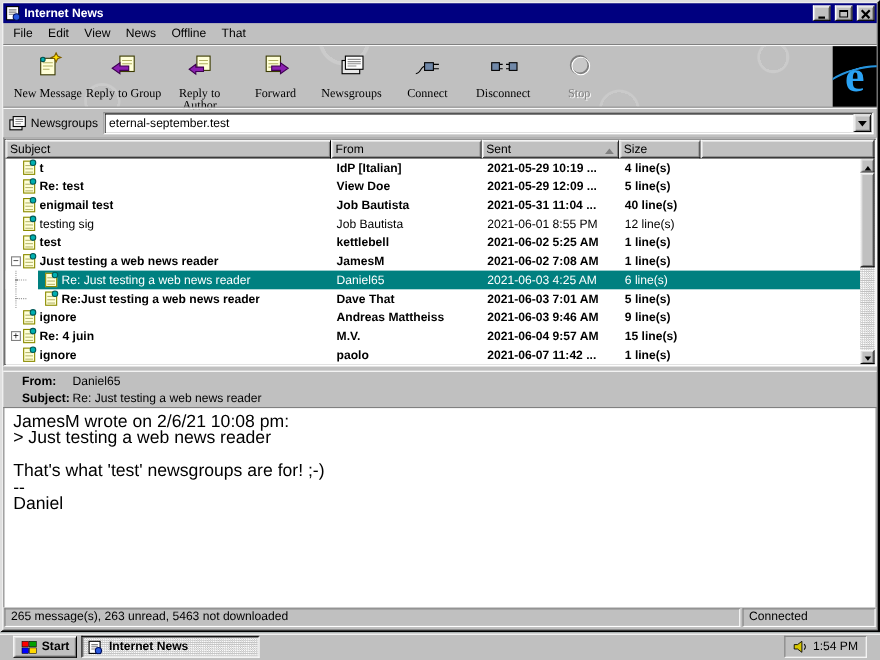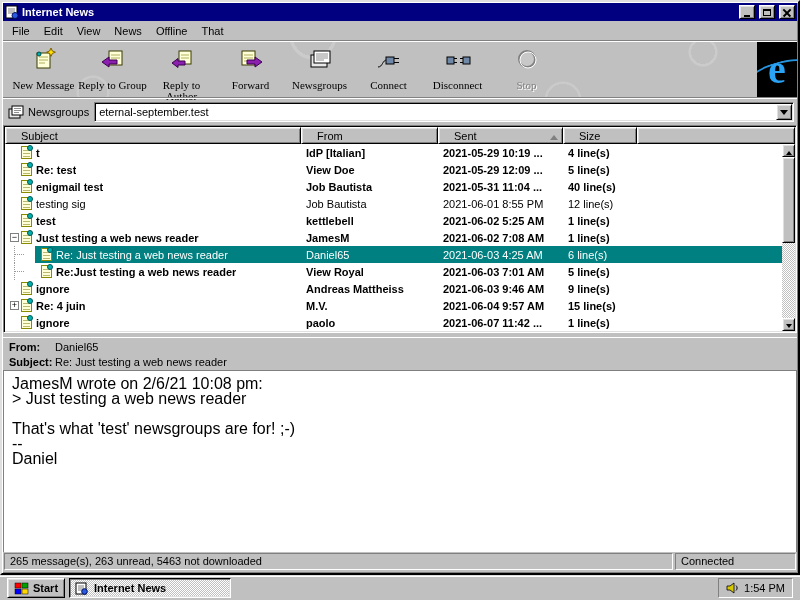--- a/index.html
+++ b/index.html
@@ -96,21 +96,21 @@
     font:11px "Liberation Sans", sans-serif;
   }
   .combo-btn { width:16px; height:16px; margin-right:1px; display:flex; align-items:flex-start; justify-content:center; }
   .tri-down { width:0; height:0; border:4px solid transparent; border-top:5px solid #000; margin-top:5px; }
   .tri-up-sm { width:0; height:0; border:4px solid transparent; border-bottom:5px solid #808080; margin-left:4px; }
 
   
   .lv { height:208px; flex:none; position:relative; background:#fff; }
   .lv-head { position:absolute; top:1px; left:1px; right:1px; height:17px; display:flex; z-index:2; }
   .col-h {
-    height:17px; display:flex; align-items:center; padding-left:15px;
+    height:17px; display:flex; align-items:center; padding-left:3px;
     background:#c0c0c0; border:1px solid; border-color:#fff #000 #000 #fff;
     box-shadow: inset 1px 1px 0 #dfdfdf, inset -1px -1px 0 #808080;
     overflow:hidden; white-space:nowrap;
   }
   .w-subj{width:296px;} .w-from{width:137px;} .w-sent{width:125px;} .w-size{width:74px;}
   .w-fill{flex:1;}
   .lv-rows { position:absolute; top:18px; left:1px; right:14px; bottom:1px; overflow:hidden; background:#fff; }
   .lrow { height:17px; display:flex; align-items:center; white-space:nowrap; }
   .lrow.unread { font-weight:bold; }
   .lrow.sel { background:linear-gradient(to right,#fff 30px,#008080 30px); color:#fff; }
@@ -148,34 +148,34 @@
   .sb-btn { position:absolute; left:0; width:13px; height:13px; display:flex; justify-content:center; }
   .sb-up{ top:0; } .sb-down{ bottom:0; }
   .sb-thumb { position:absolute; top:13px; left:0; width:13px; height:86px; }
   .tri-u { width:0;height:0;border:3px solid transparent;border-bottom:4px solid #000;margin-top:3px; }
   .tri-d { width:0;height:0;border:3px solid transparent;border-top:4px solid #000;margin-top:5px; }
 
   
   .splitter { height:4px; flex:none; background:#c0c0c0; }
   .pvhead { height:33px; flex:none; padding:2px 0 0 6px; border-top:1px solid #fff; }
   .ph-row { display:flex; line-height:15px; }
-  .ph-label { font-weight:bold; width:46px; flex:none; }
+  .ph-label { font-weight:bold; width:46px; flex:none;margin-left:11px; }
   .pvbody { flex:1; background:#fff; border:1px solid #808080; border-bottom:0; padding:5px 8px; overflow:hidden; }
   .pline { min-height:15px; line-height:15px; font-size:16px; white-space:pre; }
 
   
   .statusbar { height:20px; flex:none; display:flex; gap:2px; padding:1px 1px 0 1px; }
   .sp { height:17px; line-height:15px; padding-left:5px; overflow:hidden; white-space:nowrap; }
   .sp-msg { flex:1; } .sp-conn { width:121px; flex:none; }
 
   
   #taskbar {
     position:absolute; left:0; bottom:0; width:800px; height:25px;
     background:#c0c0c0; border-top:1px solid #dfdfdf; box-shadow:inset 0 1px 0 #fff;
-    display:flex; align-items:center; gap:4px; padding:0 7px;
+    display:flex; align-items:center; gap:4px; padding:0 12px;
   }
   .start-btn { height:20px; display:flex; align-items:center; gap:4px; padding:0 6px; font-weight:bold; }
   .task-btn {
     height:20px; width:162px; display:flex; align-items:center; gap:5px; padding:0 5px; font-weight:bold;
     border:1px solid; border-color:#000 #fff #fff #000;
     box-shadow: inset 1px 1px 0 #808080, inset -1px -1px 0 #dfdfdf;
     background:repeating-conic-gradient(#fff 0% 25%, #c0c0c0 0% 50%) 0 0/2px 2px;
     overflow:hidden; white-space:nowrap;
   }
   .tray { margin-left:auto; height:20px; display:flex; align-items:center; gap:5px; padding:0 7px; }
@@ -415,21 +415,21 @@
         <span class="cell c-size">6 line(s)</span>
       </div>
 
       <div class="lrow unread">
         <span class="cell c-subj">
             <span class="indent"></span>
             <span class="exp"></span>
             <span class="msg-icon"></span>
             <span class="subj-text">Re:Just testing a web news reader</span>
           </span>
-        <span class="cell c-from">View Royal</span>
+        <span class="cell c-from">Dave That</span>
         <span class="cell c-sent">2021-06-03 7:01 AM</span>
         <span class="cell c-size">5 line(s)</span>
       </div>
 
       <div class="lrow unread">
         <span class="cell c-subj">
             <span class="exp"></span>
             <span class="msg-icon"></span>
             <span class="subj-text">ignore</span>
           </span>

